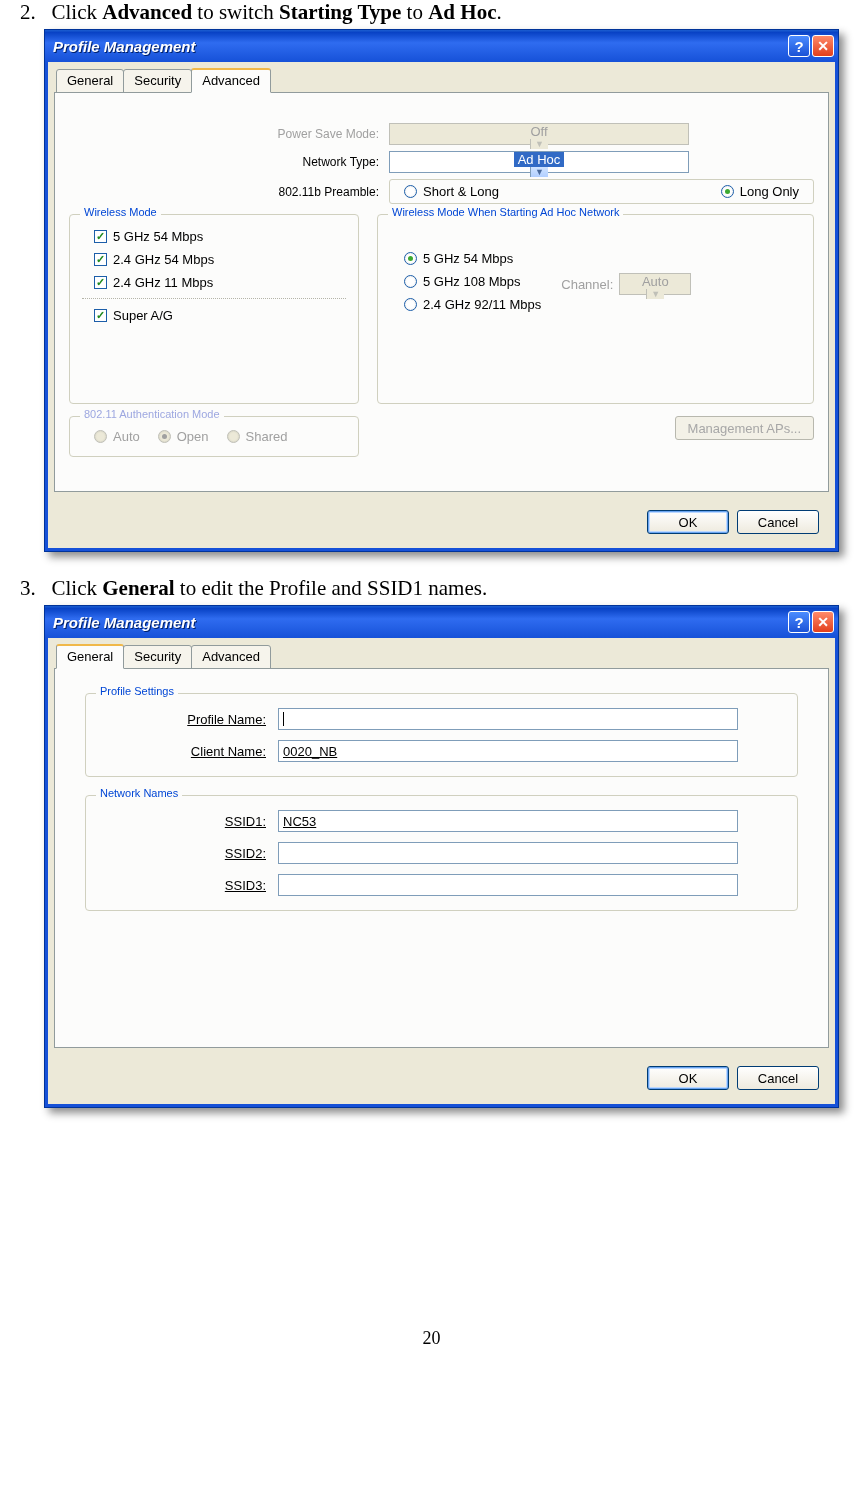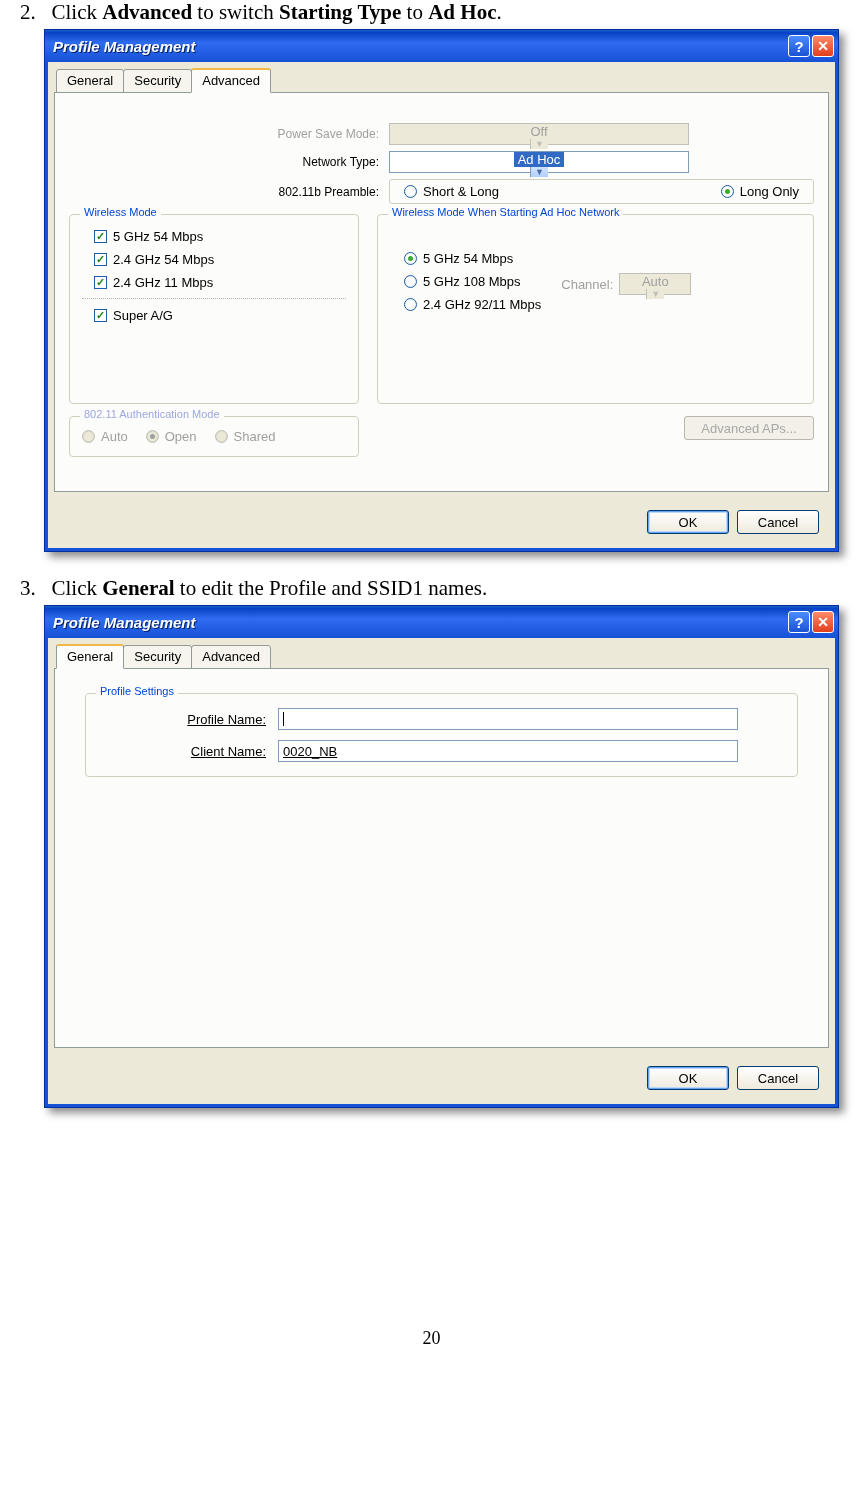--- a/index.html
+++ b/index.html
@@ -335,40 +335,40 @@
                   <span class="arrow">▼</span>
                 </div>
               </div>
             </div>
           </div>
         </div>
       </div>
 
       <div class="cols" style="margin-top:12px;">
         <div class="col" style="flex:0 0 290px;">
-          <div class="groupbox disabled" style="padding:12px 12px;">
+          <div class="groupbox disabled" style="padding:12px 24px;">
             <div class="legend">802.11 Authentication Mode</div>
             <div style="display:flex;gap:18px;">
               <span class="rad disabled">
                     <span class="dot"></span>
                     <span>Auto</span>
                   </span>
               <span class="rad disabled">
                     <span class="dot sel"></span>
                     <span>Open</span>
                   </span>
               <span class="rad disabled">
                     <span class="dot"></span>
                     <span>Shared</span>
                   </span>
             </div>
           </div>
         </div>
         <div class="col" style="display:flex;justify-content:flex-end;align-items:flex-end;">
-          <span class="winbtn disabled" style="min-width:130px;">Advanced APs...</span>
+          <span class="winbtn disabled" style="min-width:130px;">Management APs...</span>
         </div>
       </div>
 
     </div>
     <div class="btn-row">
       <span class="winbtn default">OK</span>
       <span class="winbtn">Cancel</span>
     </div>
   </div>
 </div>
@@ -403,20 +403,41 @@
               </div>
         </div>
         <div class="form-row" style="margin-bottom:4px;">
           <div class="flbl">Client Name:</div>
           <div class="input-text" style="width:460px;">
                 <span>0020_NB</span>
               </div>
         </div>
       </div>
 
+      <div class="groupbox">
+        <div class="legend">Network Names</div>
+        <div class="form-row">
+          <div class="flbl">SSID1:</div>
+          <div class="input-text" style="width:460px;">
+                <span>NC53</span>
+              </div>
+        </div>
+        <div class="form-row">
+          <div class="flbl">SSID2:</div>
+          <div class="input-text" style="width:460px;">
+                <span></span>
+              </div>
+        </div>
+        <div class="form-row" style="margin-bottom:4px;">
+          <div class="flbl">SSID3:</div>
+          <div class="input-text" style="width:460px;">
+                <span></span>
+              </div>
+        </div>
+      </div>
     </div>
     <div class="btn-row">
       <span class="winbtn default">OK</span>
       <span class="winbtn">Cancel</span>
     </div>
   </div>
 </div>
 </div>
 
 <div class="page-num">20</div>

